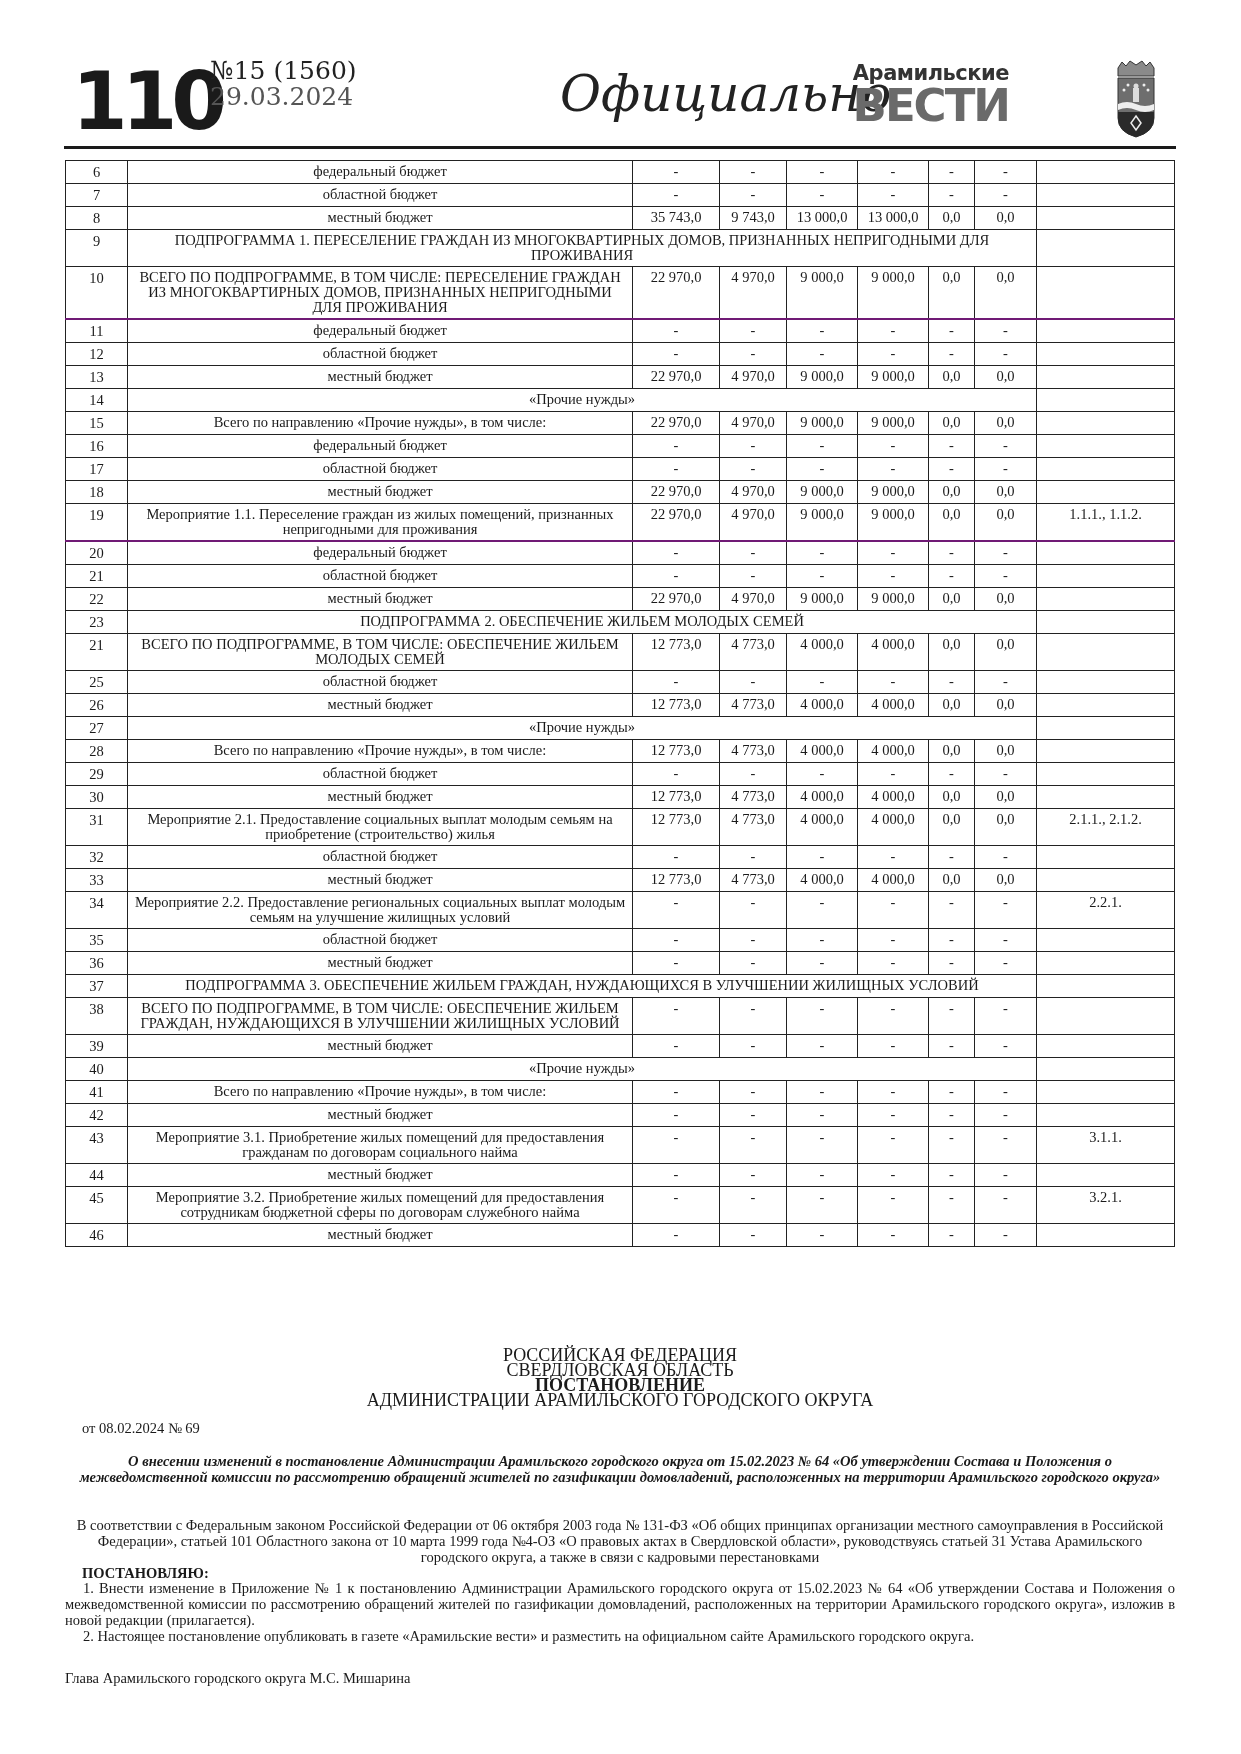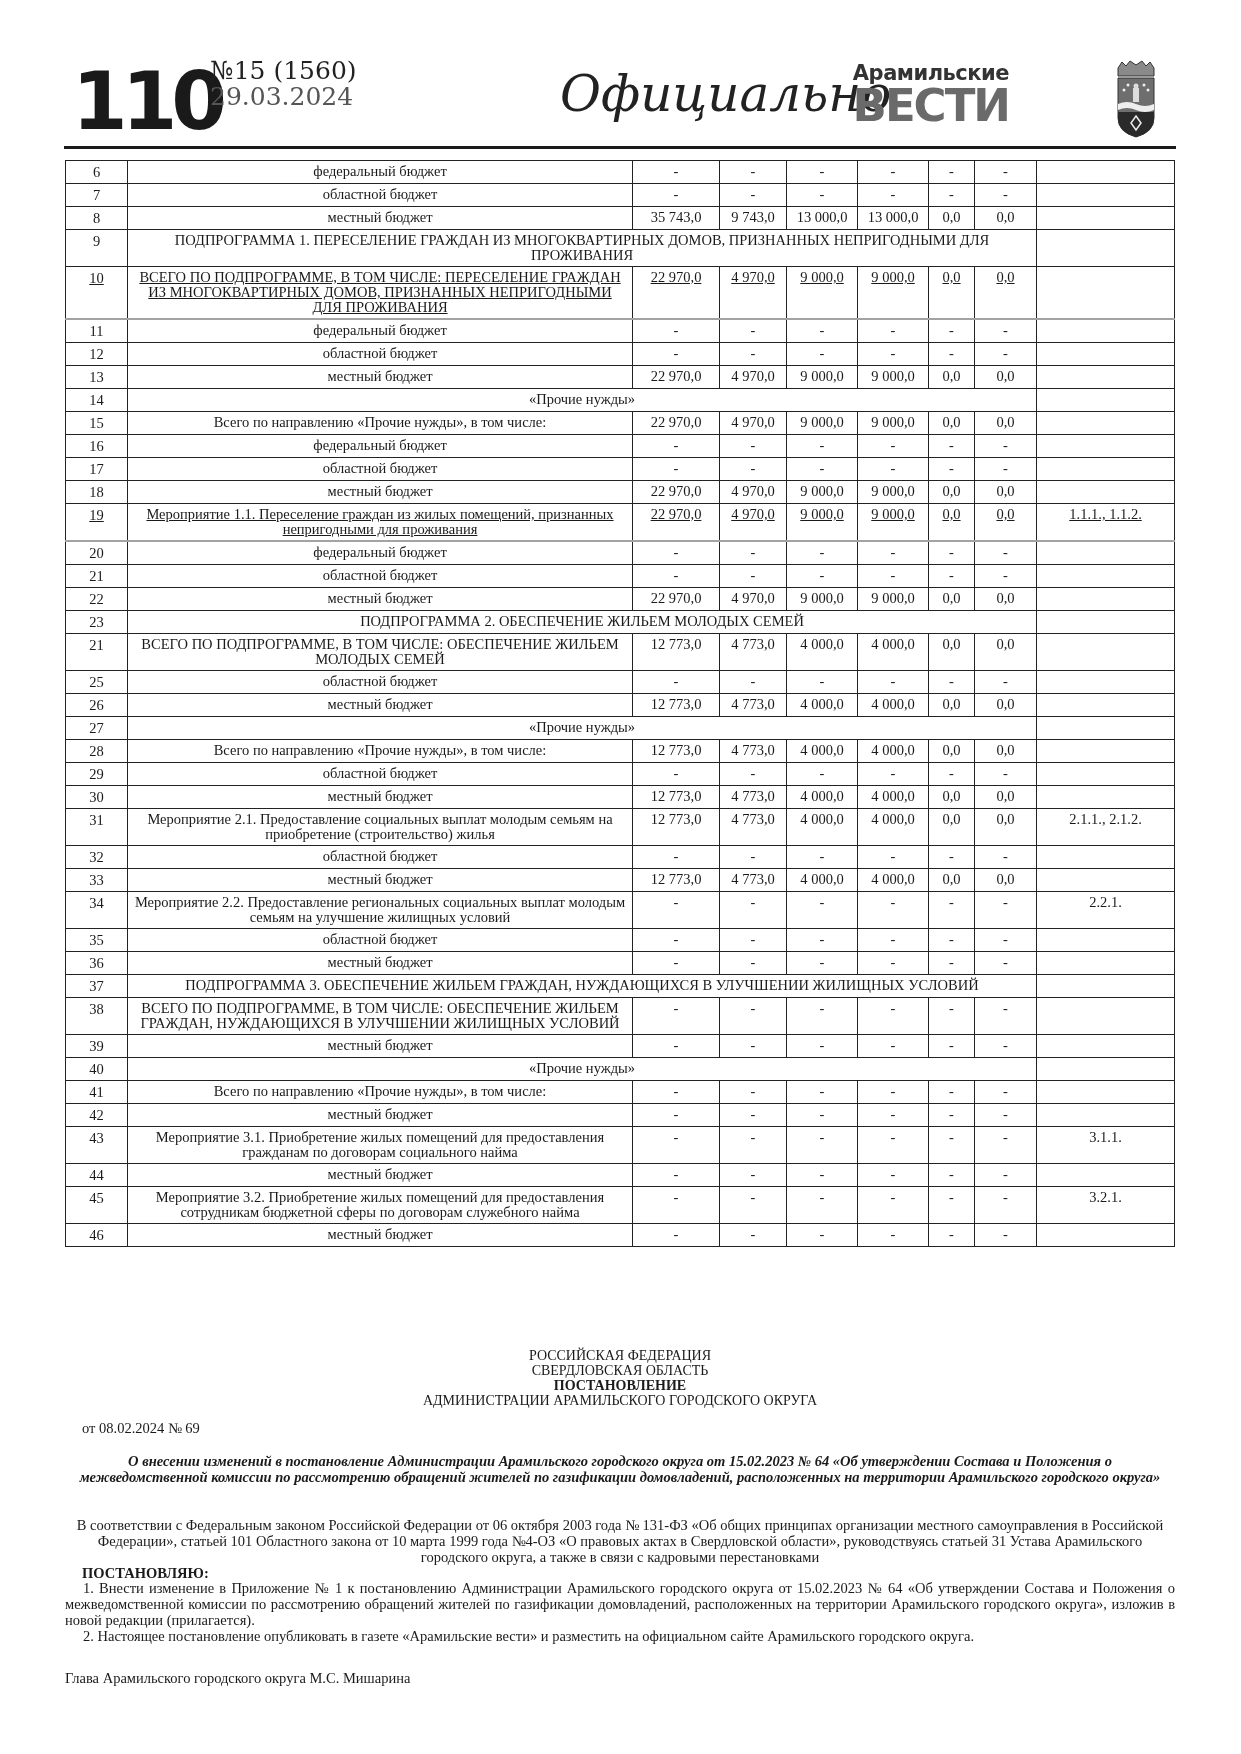--- a/index.html
+++ b/index.html
@@ -15,26 +15,26 @@
     .brand-top { font-family: "DejaVu Sans", sans-serif; font-weight: bold; font-size: 21px; color: #333; line-height: 22px; display: block; text-align: right; letter-spacing: -0.5px; }
     .brand-main { font-family: "DejaVu Sans", sans-serif; font-weight: bold; font-size: 45px; line-height: 44px; color: #6a6a6a; display: block; letter-spacing: -2px; text-align: right; }
     .crest { position: absolute; left: 1050px; top: 2px; width: 44px; height: 78px; }
     .masthead-rule { position: absolute; left: 64px; top: 146px; width: 1112px; height: 3px; background: #1a1a1a; }
 
     
     .budget-table { position: absolute; left: 65px; top: 160px; width: 1109px; border-collapse: collapse; table-layout: fixed; font-family: "Liberation Serif", serif; font-size: 14.5px; line-height: 15px; }
     .budget-table td { border: 1px solid #222; padding: 3px 4px 3px; vertical-align: top; text-align: center; }
     .budget-table td.num { padding-top: 4px; }
     .budget-table td.name { padding-left: 6px; padding-right: 6px; }
-    .budget-table tr.thick-bottom td { border-bottom: 2px solid #a3a3a3; text-decoration: underline; }
+    .budget-table tr.thick-bottom td { border-bottom: 2px solid #701a75; }
     .budget-table td.span-head { text-align: center; }
 
     
     .doc { position: absolute; left: 65px; width: 1110px; font-family: "Liberation Serif", serif; color: #1a1a1a; }
-    .doc-header { top: 1348px; text-align: center; font-size: 14px; line-height: 15px; }
+    .doc-header { top: 1348px; text-align: center; font-size: 18px; line-height: 15px; }
     .doc-header .bold { font-weight: bold; }
     .doc-date { top: 1420px; left: 82px; font-size: 14.5px; }
     .doc-title { top: 1453px; text-align: center; font-style: italic; font-weight: bold; font-size: 14.5px; line-height: 16px; }
     .doc-preamble { top: 1517px; text-align: center; font-weight: normal; font-size: 14.5px; line-height: 16px; }
     .doc-resolve { top: 1565px; left: 82px; font-weight: bold; font-size: 14.5px; }
     .doc-items { top: 1580px; font-size: 14.5px; line-height: 16px; text-align: justify; }
     .doc-items p { margin: 0; text-indent: 18px; }
     .doc-sign { top: 1670px; font-size: 14.5px; }
   </style>
 </head>

